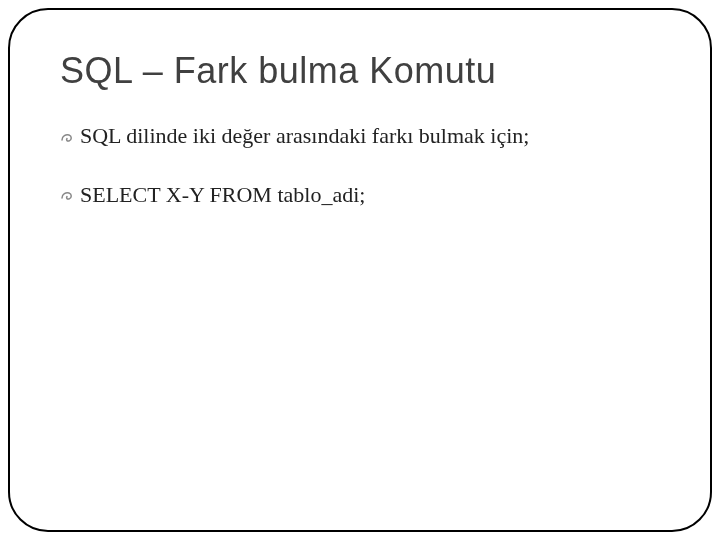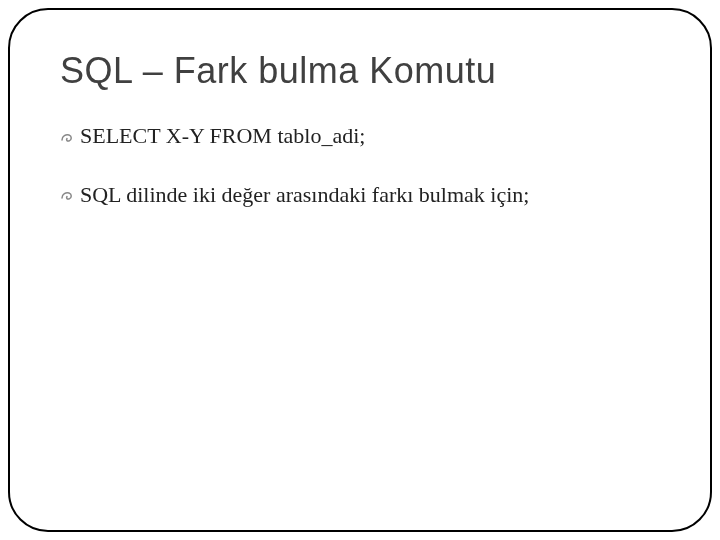--- a/index.html
+++ b/index.html
@@ -53,22 +53,22 @@
 </head>
 <body>
 
 <div class="slide-frame">
   <h1 class="slide-title">SQL – Fark bulma Komutu</h1>
 
   <div class="bullet-line">
     <span class="bullet-icon"><svg width="16" height="16" viewBox="0 0 16 16" style="vertical-align:middle">
           <path d="M2 10 C2 6, 6 4, 9 5 C12 6, 12 10, 9 11 C7 11.5, 6 10, 7 8.5" fill="none" stroke="#888888" stroke-width="1.5" stroke-linecap="round"></path>
         </svg></span>
-    <span class="bullet-text">SELECT X-Y FROM tablo_adi;</span>
+    <span class="bullet-text">SQL dilinde iki değer arasındaki farkı bulmak için;</span>
   </div>
 
   <div class="bullet-line">
     <span class="bullet-icon"><svg width="16" height="16" viewBox="0 0 16 16" style="vertical-align:middle">
           <path d="M2 10 C2 6, 6 4, 9 5 C12 6, 12 10, 9 11 C7 11.5, 6 10, 7 8.5" fill="none" stroke="#888888" stroke-width="1.5" stroke-linecap="round"></path>
         </svg></span>
-    <span class="bullet-text">SQL dilinde iki değer arasındaki farkı bulmak için;</span>
+    <span class="bullet-text">SELECT X-Y FROM tablo_adi;</span>
   </div>
 </div>
 
 </body></html>

